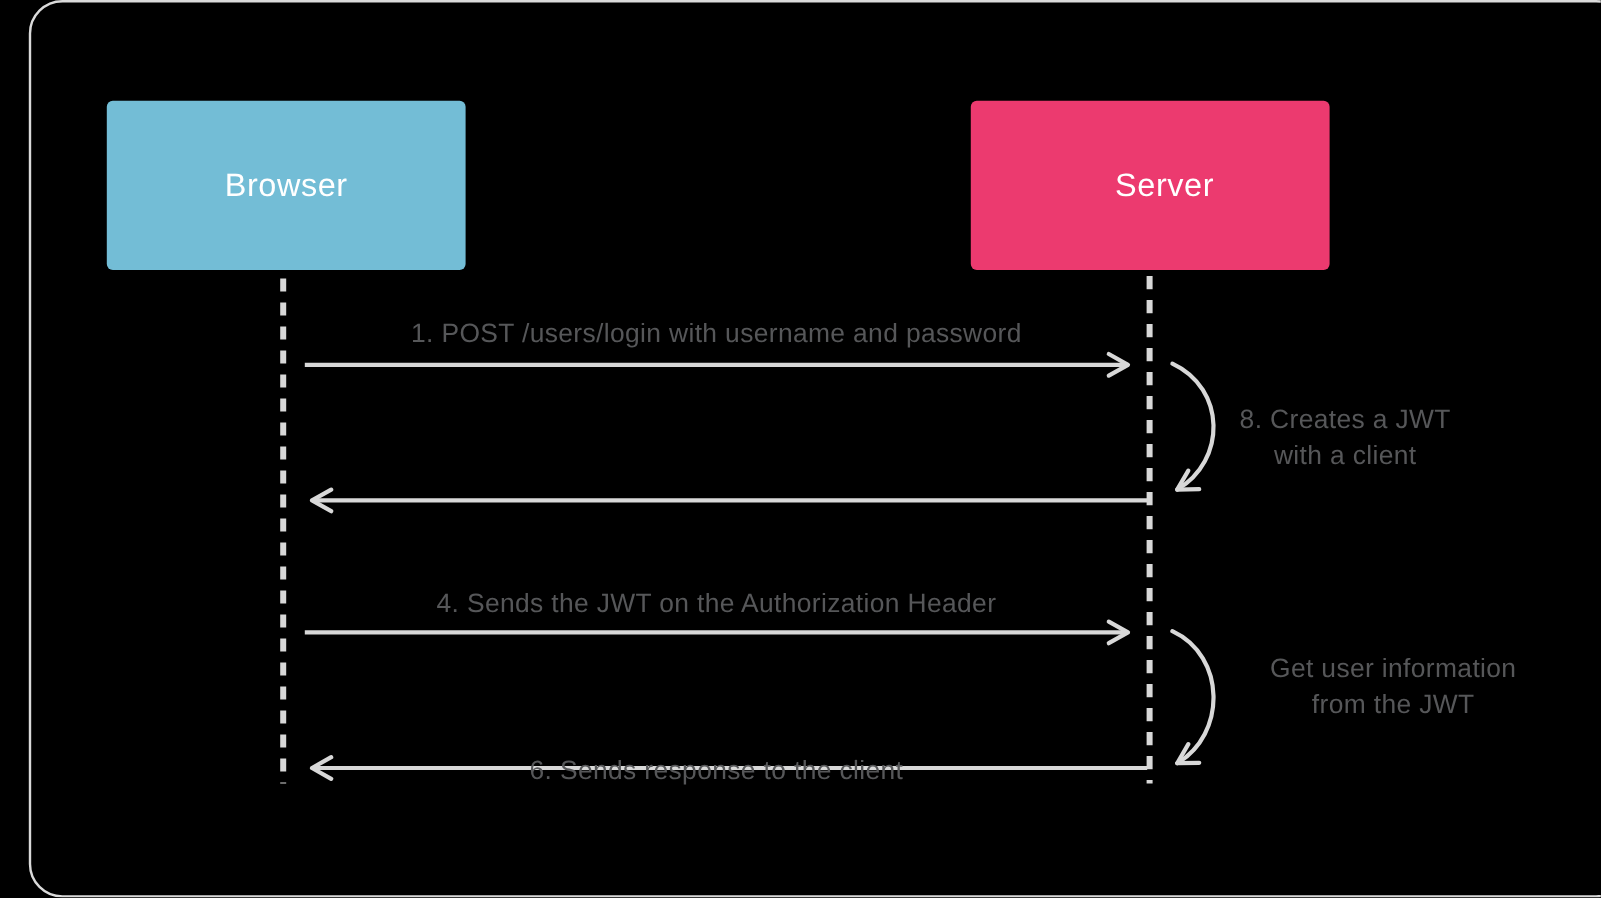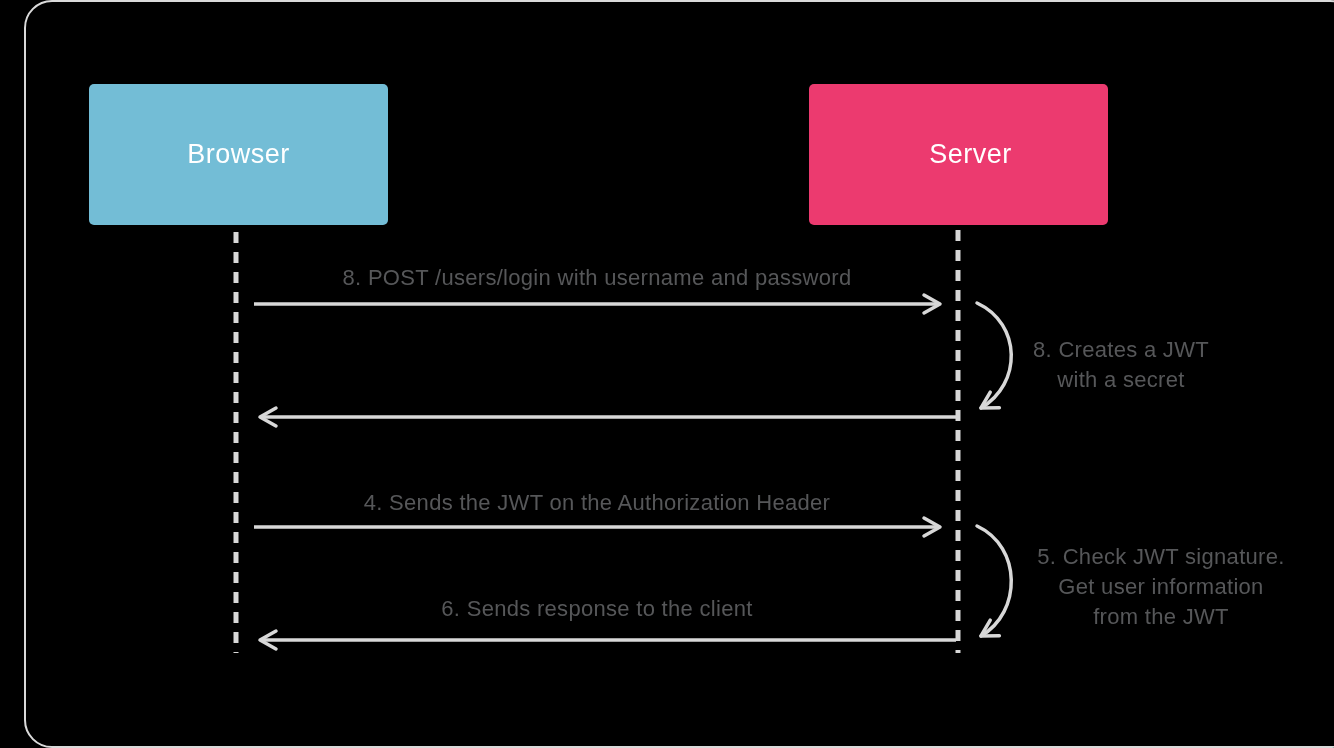--- a/index.html
+++ b/index.html
@@ -75,21 +75,21 @@
     color: var(--label_text);
     font-size: 22px;
     line-height: 30px;
     letter-spacing: 0.3px;
   }
   .side-label-2 { left: 975px;  top: 333px; width: 240px; }
   .side-label-5 { left: 1005px; top: 540px; width: 260px; }
   .msg-1 { top: 263px; }
   .msg-3 { top: 377px; }
   .msg-4 { top: 488px; }
-  .msg-6 { top: 594px; }
+  .msg-6 { top: 627px; }
 </style>
 </head>
 <body>
 
 <div class="canvas">
 
   <div class="actor actor-browser">
     <span class="actor-label">Browser</span>
   </div>
 
@@ -109,27 +109,26 @@
 
     <line class="arrow-stroke" x1="228" y1="302" x2="914" y2="302" stroke-width="3.5" marker-end="url(#chev)"></line>
     <line class="arrow-stroke" x1="930" y1="415" x2="234" y2="415" stroke-width="3.5" marker-end="url(#chev)"></line>
     <line class="arrow-stroke" x1="228" y1="525" x2="914" y2="525" stroke-width="3.5" marker-end="url(#chev)"></line>
     <line class="arrow-stroke" x1="930" y1="638" x2="234" y2="638" stroke-width="3.5" marker-end="url(#chev)"></line>
 
     <path class="arrow-stroke" d="M 951 301 C 996 322 996 382 955 406" stroke-width="3.5" stroke-linecap="round" marker-end="url(#chev)"></path>
     <path class="arrow-stroke" d="M 951 524 C 996 545 996 610 955 634" stroke-width="3.5" stroke-linecap="round" marker-end="url(#chev)"></path>
   </svg>
 
-  <div class="msg-label msg-1">8. POST /users/login with username and password</div>
+  <div class="msg-label msg-1">1. POST /users/login with username and password</div>
   <div class="msg-label msg-4">4. Sends the JWT on the Authorization Header</div>
   <div class="msg-label msg-6">6. Sends response to the client</div>
 
   <div class="side-label side-label-2">
     <div>8. Creates a JWT</div>
-    <div>with a secret</div>
+    <div>with a client</div>
   </div>
   <div class="side-label side-label-5">
-    <div>5. Check JWT signature.</div>
     <div>Get user information</div>
     <div>from the JWT</div>
   </div>
 
 </div>
 
 </body></html>

